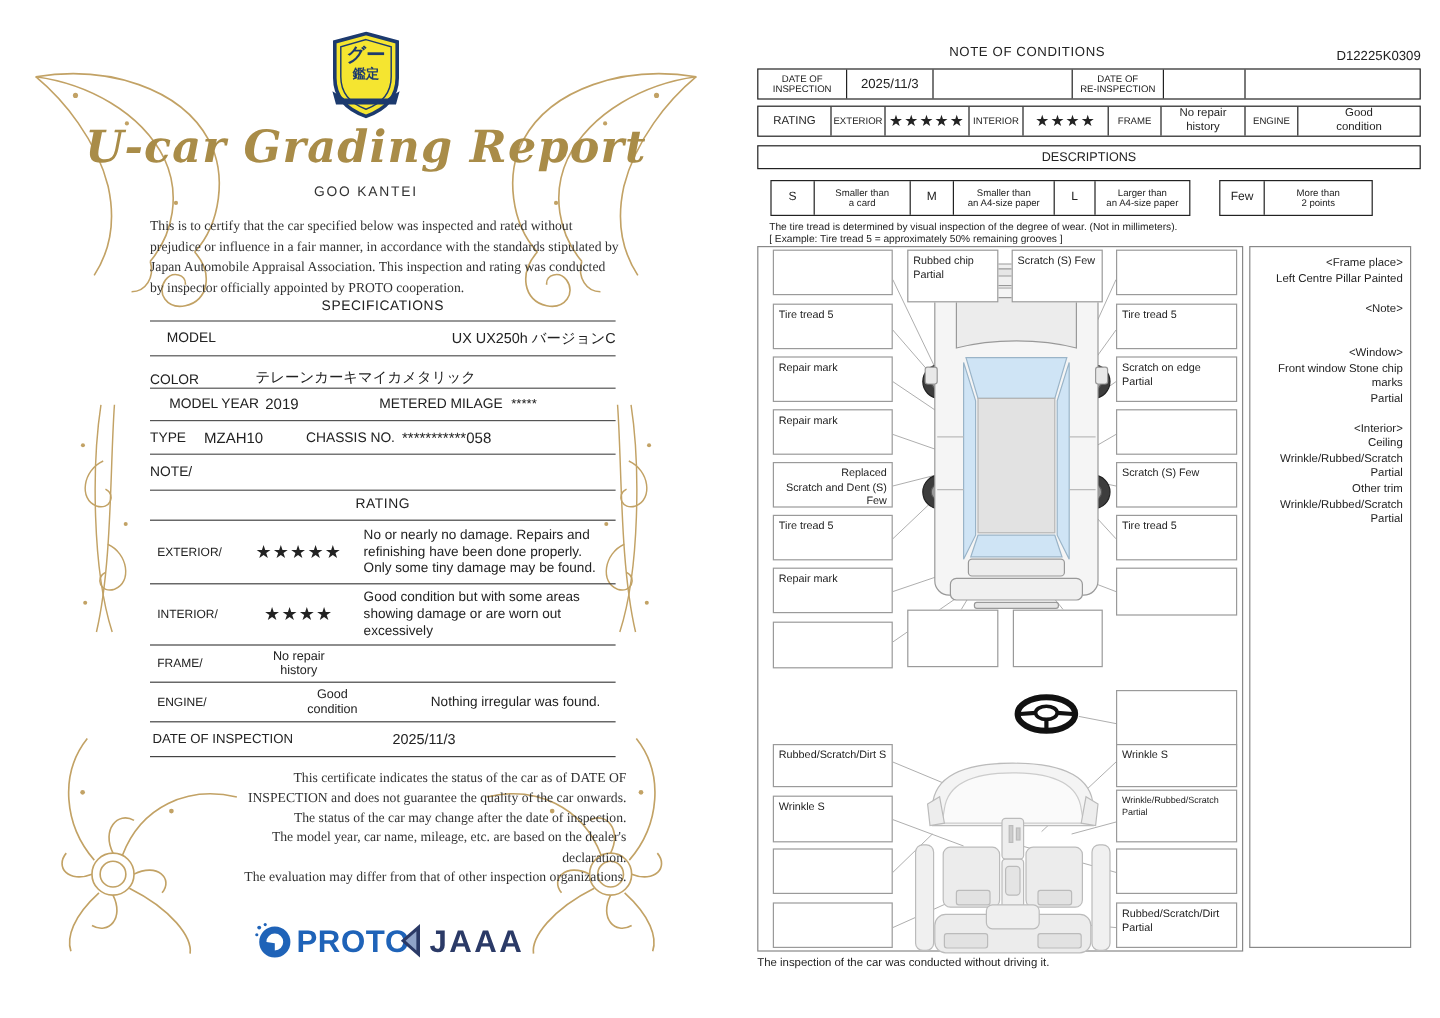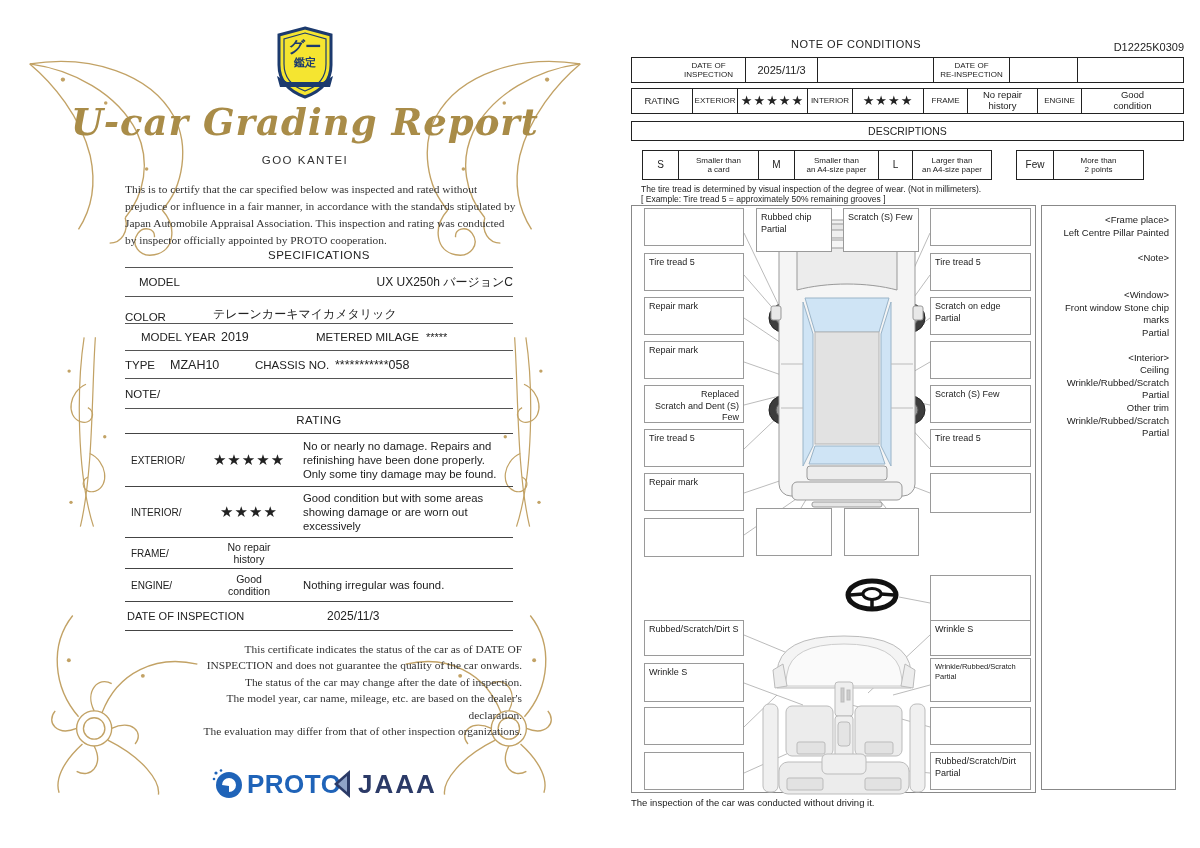--- a/index.html
+++ b/index.html
@@ -154,21 +154,21 @@
       <div class="rate-row" style="height:50px;">
         <span class="rate-label">INTERIOR/</span>
         <span class="rate-grade rate-stars">★★★★</span>
         <span class="rate-desc">Good condition but with some areas showing damage or are worn out excessively</span>
       </div>
       <div class="rate-row" style="height:30px;">
         <span class="rate-label">FRAME/</span>
         <span class="rate-grade pre" style="font-size:10.5px;line-height:1.15;">No repair
 history</span>
       </div>
-      <div class="rate-row" style="height:32px;">
+      <div class="rate-row" style="height:32px;gap:28px;">
         <span class="rate-label">ENGINE/</span>
         <span class="rate-grade pre" style="font-size:10.5px;line-height:1.15;">Good
 condition</span>
         <span class="rate-desc">Nothing irregular was found.</span>
       </div>
       <div class="rate-row" style="height:28px;">
         <span style="font-size:11px;padding-left:2px;width:200px;">DATE OF INSPECTION</span>
         <span style="font-size:12px;">2025/11/3</span>
       </div>
     </div>
@@ -197,21 +197,21 @@
       </svg>
       <span style="font-size:26px;font-weight:700;color:#2b3a67;letter-spacing:2px;margin-left:4px;">JAAA</span>
     </div>
   </div>
 
   <div class="abs" id="right-page" style="left:619px;top:0;width:600px;height:638px;">
 
     <div class="abs center" style="left:12px;top:38px;width:450px;font-size:11px;letter-spacing:0.5px;">NOTE OF CONDITIONS</div>
     <div class="abs" style="left:385px;top:41px;width:180px;text-align:right;font-size:11px;">D12225K0309</div>
 
-    <div class="abs tbl" style="left:12px;top:57px;width:553px;height:26px;grid-template-columns:73px 72px 116px 76px 68px auto;padding-left:40px;">
+    <div class="abs tbl" style="left:12px;top:57px;width:553px;height:26px;grid-template-columns:73px 72px 116px 76px 68px auto;">
       <div class="cell lbl8 pre">DATE OF
 INSPECTION</div>
       <div class="cell lbl11">2025/11/3</div>
       <div class="cell"></div>
       <div class="cell lbl8 pre">DATE OF
 RE-INSPECTION</div>
       <div class="cell"></div>
       <div class="cell"></div>
     </div>
 

